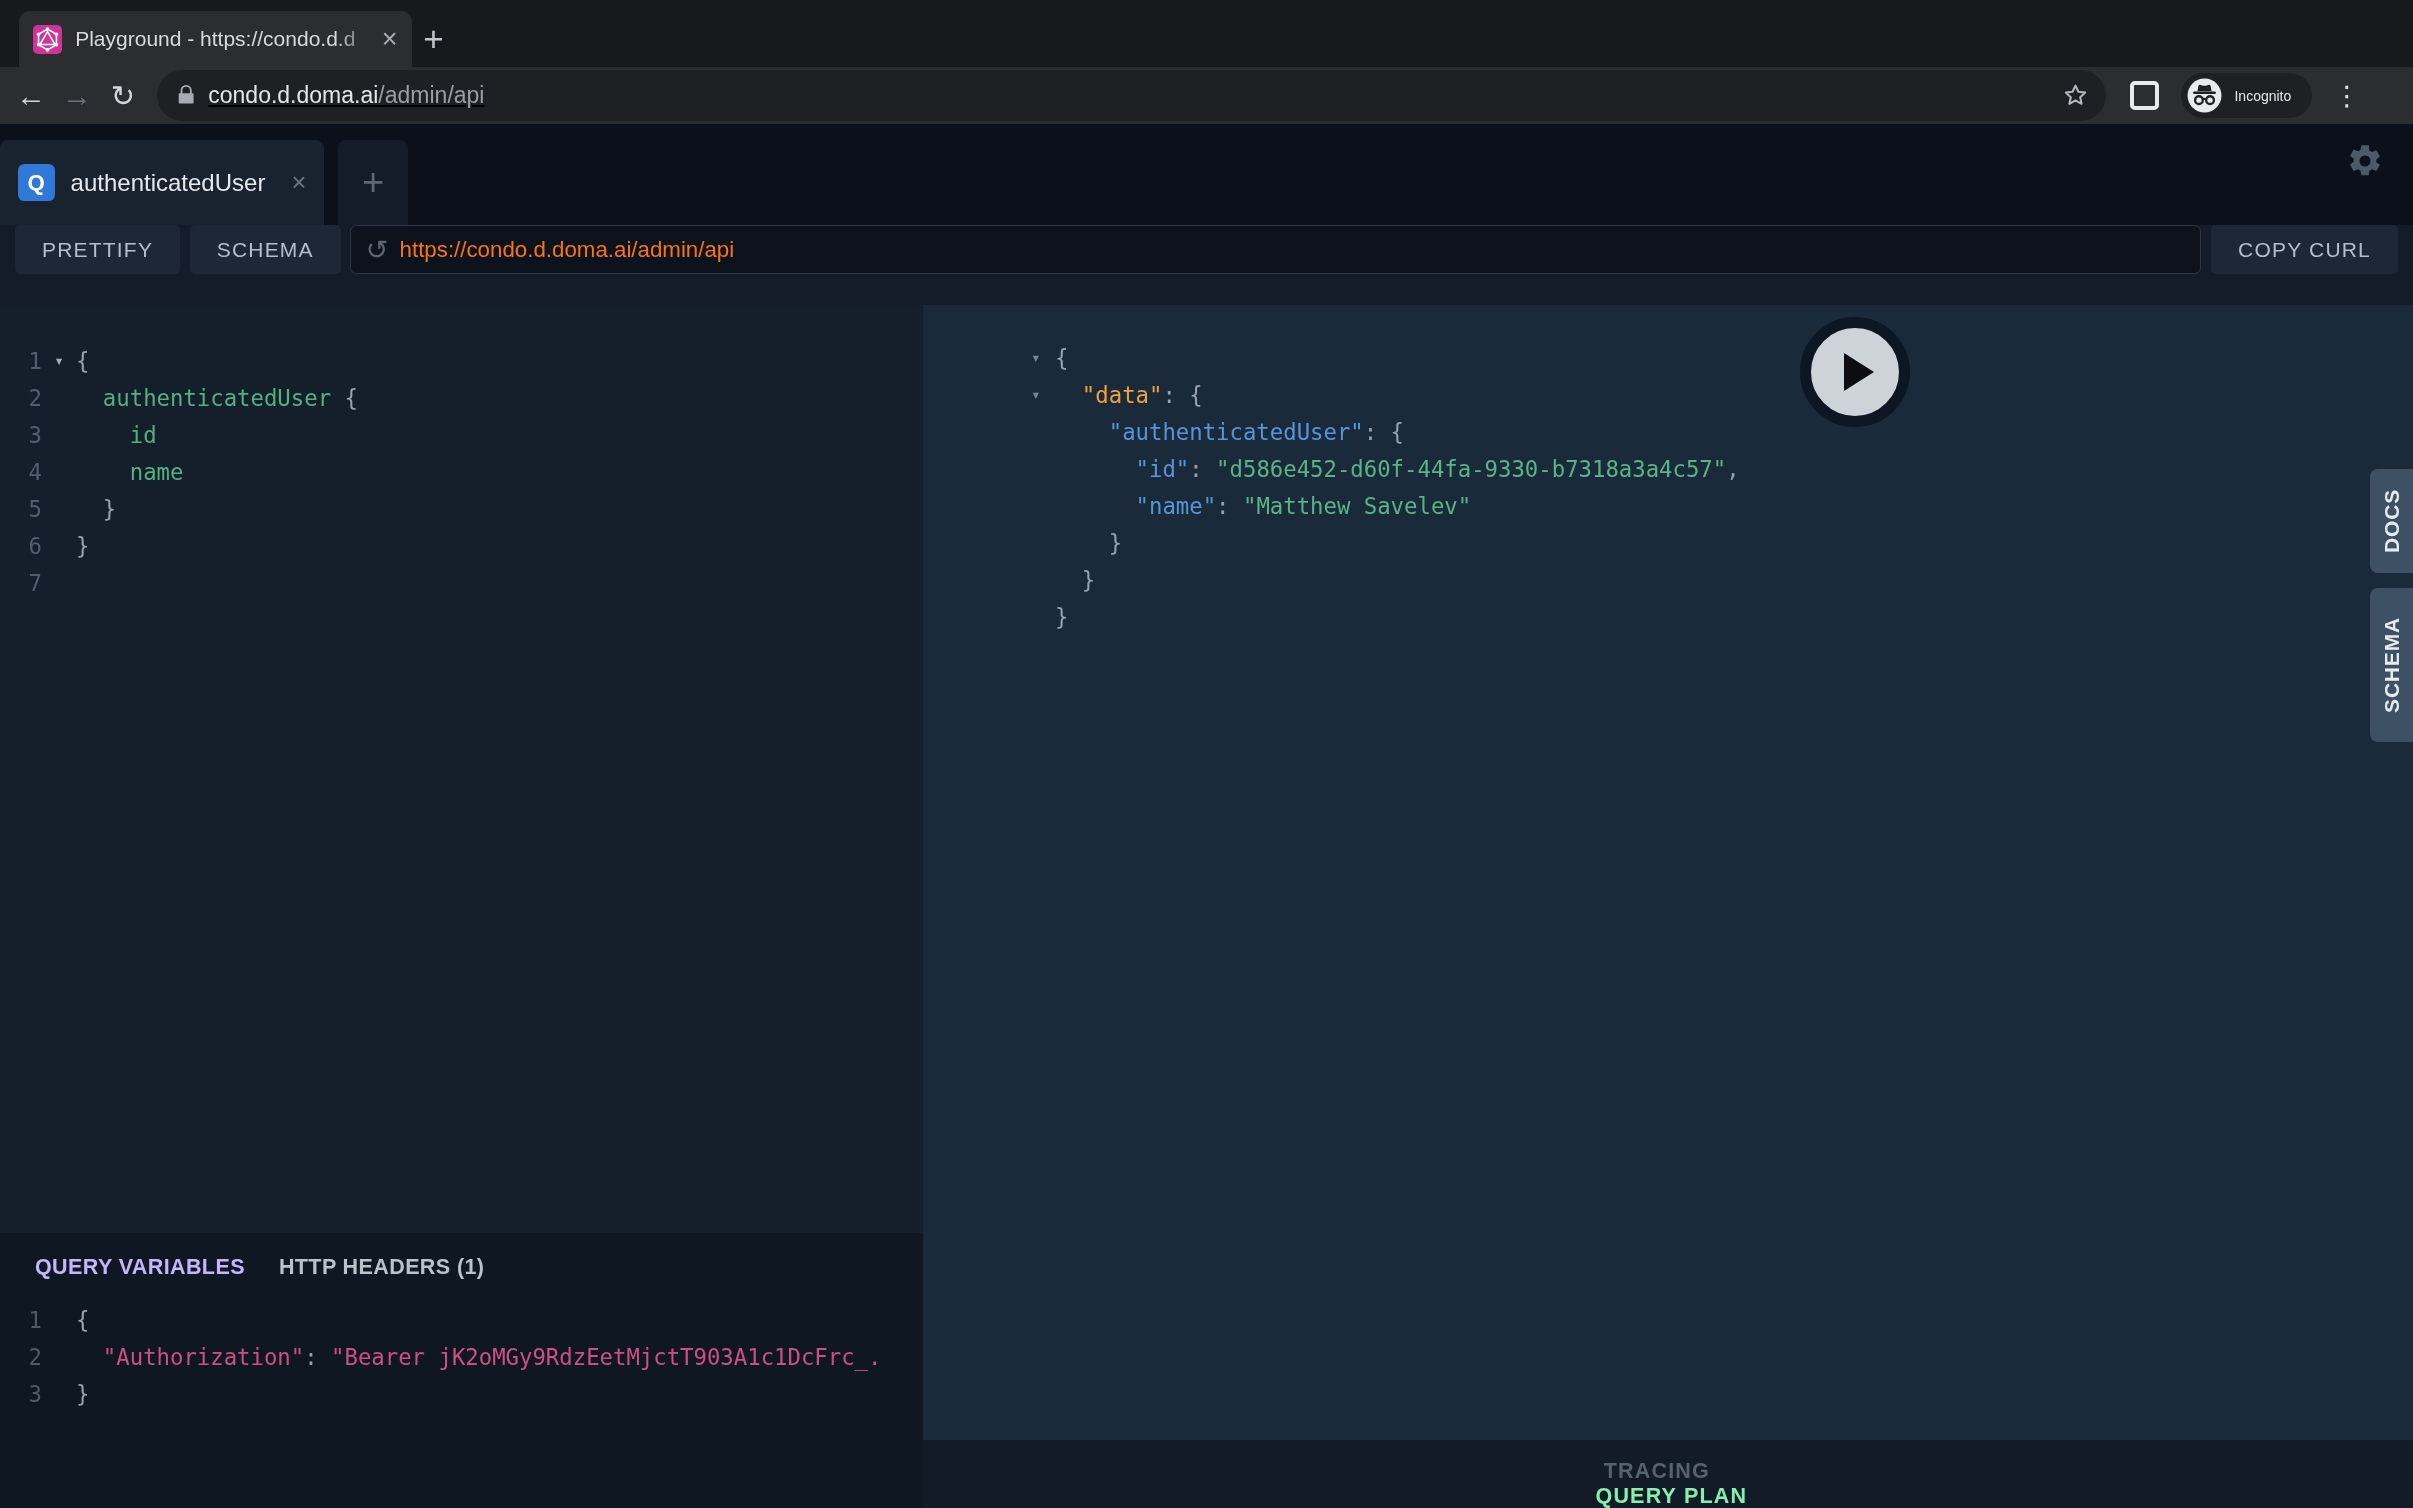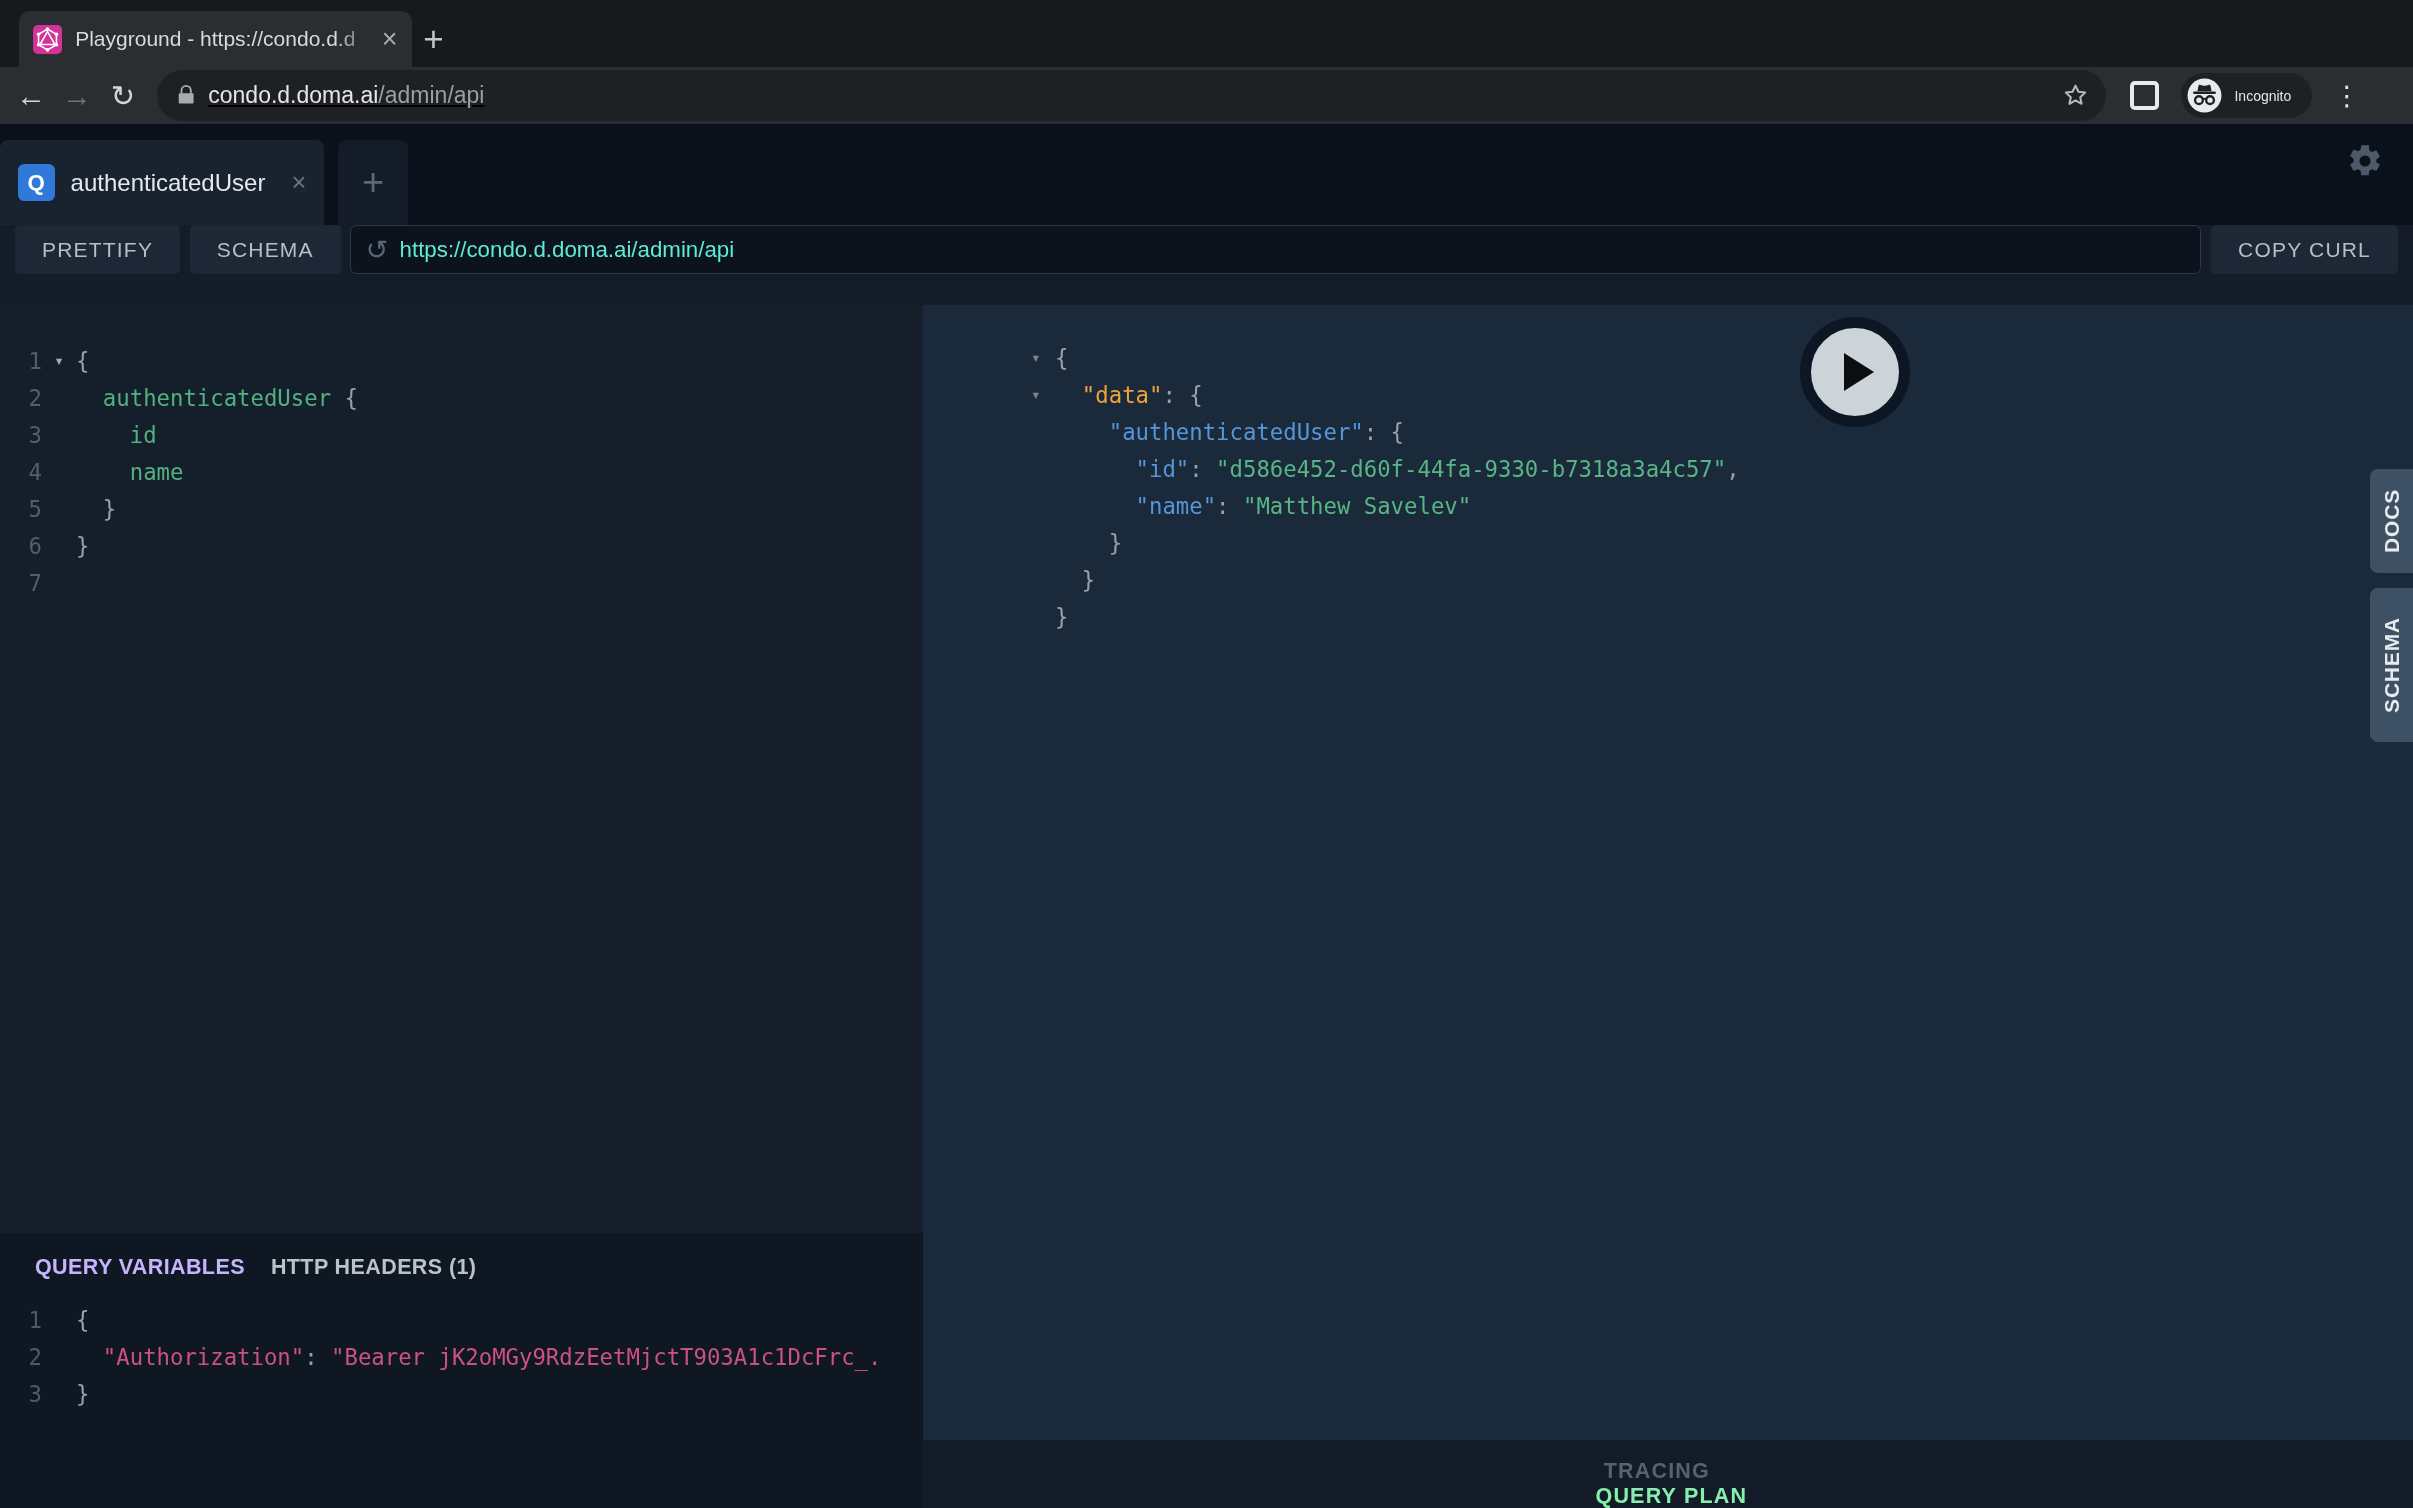--- a/index.html
+++ b/index.html
@@ -54,42 +54,42 @@
   .controls { height:80px; background:#141c29; display:flex; padding:0 15px; }
   .pg-btn { height:49px; background:#1d2736; border-radius:4.8px; border:none;
             color:#b3bfca; font-size:21px; letter-spacing:1.2px;
             font-family:"Liberation Sans", sans-serif;
             display:flex; align-items:center; padding:0 27px; flex:none; }
   .pg-btn + .pg-btn { margin-left:9.6px; }
   .endpoint { height:49px; flex:1; margin:0 9.6px; background:#0d131d;
               border:1.6px solid #2e3947; border-radius:6.4px;
               display:flex; align-items:center; padding:0 14.4px; }
   .endpoint-ic { color:#5a6673; font-size:27px; margin-right:11.2px; }
-  .endpoint-url { color:#5eead4; font-size:22.3px; white-space:nowrap; }
+  .endpoint-url { color:#f97316; font-size:22.3px; white-space:nowrap; }
 
   .workspace { position:relative; display:flex; height:1204px; }
   .left-pane { width:923px; flex:none; display:flex; flex-direction:column; background:#141f2b; }
   .right-pane { flex:1; position:relative; background:#1b2a3b; display:flex; flex-direction:column; }
 
   .codeblock { font-family:"DejaVu Sans Mono", monospace; font-size:22.3px; }
   .cl { display:flex; height:37px; align-items:center; }
   .ln { width:42px; flex:none; text-align:right; color:#515e6d; }
   .fold { width:34px; flex:none; text-align:center; font-size:16px; color:#a5aeb7; }
   .code { white-space:pre; }
   .tk-pun { color:#98a2ac; } .tk-field { color:#53b180; }
   .tk-key { color:#5496d8; } .tk-val { color:#57b586; }
   .tk-data { color:#eda33b; } .tk-pink { color:#cc5182; }
 
   .query-editor { height:928px; padding-top:37px; overflow:hidden; }
 
   .vars-pane { height:275px; background:#0f1722; overflow:hidden; }
   .vars-tabs { display:flex; align-items:center; padding:22.3px 0 0 35px; }
   .vars-tab { font-size:21.5px; letter-spacing:0.4px; font-weight:600; }
   .vars-tab.inactive { color:#c4b5fd; }
-  .vars-tab.active { color:#bac2ca; margin-left:26px; }
+  .vars-tab.active { color:#bac2ca; margin-left:34px; }
   .vars-code { margin-top:21px; }
   .vars-code .ln { color:#4e5a66; }
   .vars-code .fold { width:34px; }
 
   .response-view { padding:34px 0 0 108px; overflow:hidden; flex:1; }
   .response-view .fold { width:24px; text-align:left; color:#7a8694; }
 
   .play-btn { position:absolute; left:877px; top:12px; width:110px; height:110px;
               border-radius:50%; background:#ccd3d9; border:11.2px solid #0d1724;
               display:flex; align-items:center; justify-content:center; z-index:5; }

